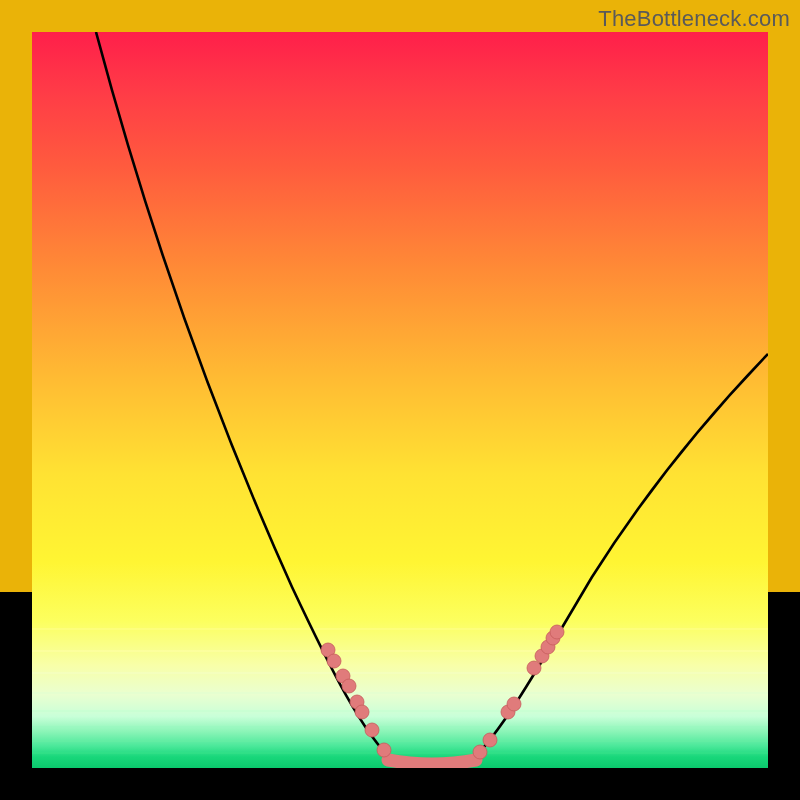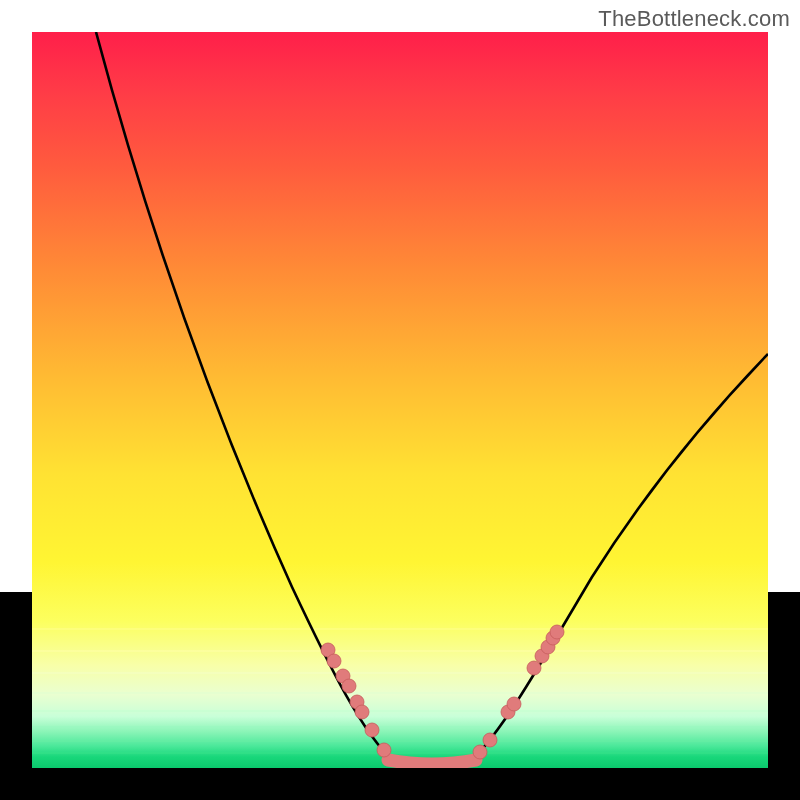--- a/index.html
+++ b/index.html
@@ -8,21 +8,21 @@
     width: 800px;
     height: 800px;
     background: #000;
     overflow: hidden;
     font-family: Arial, Helvetica, sans-serif;
   }
   .stage {
     position: relative;
     width: 800px;
     height: 592px;
-    background: #ffffff;
+    background: #eab308;
   }
   .plot {
     position: absolute;
     left: 32px;
     top: 32px;
     width: 736px;
     height: 736px;
     overflow: hidden;
   }
   .gradient {

